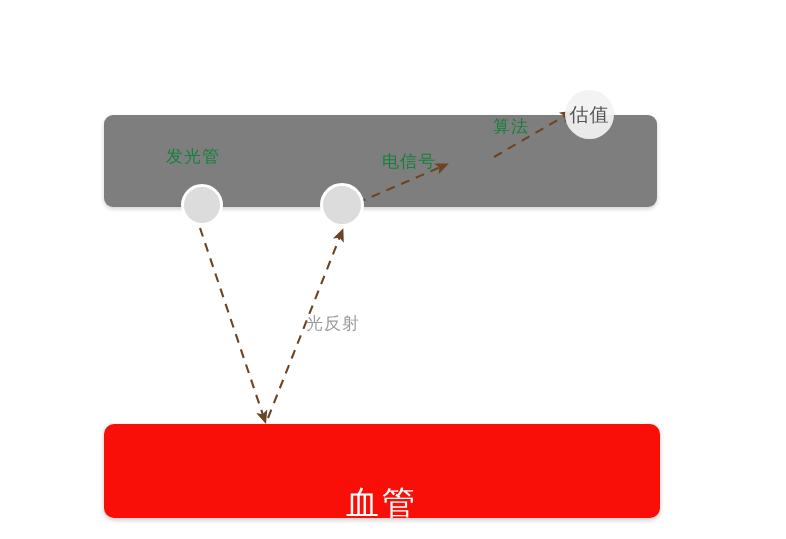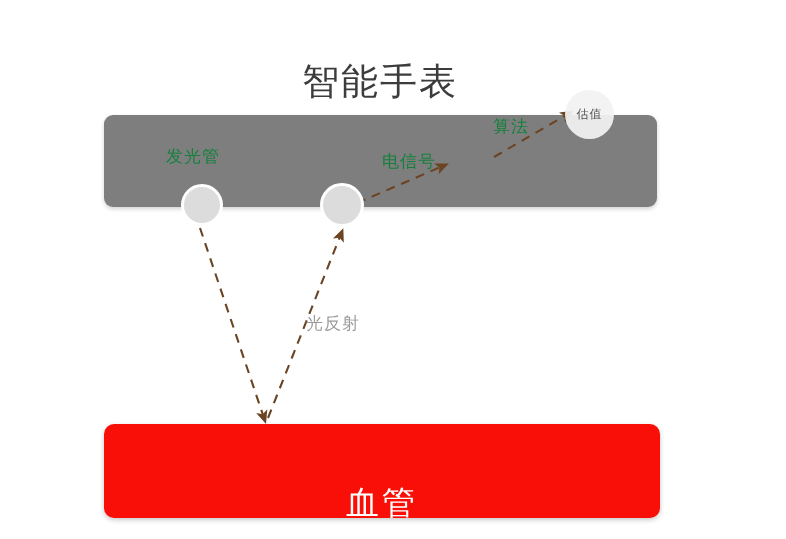--- a/index.html
+++ b/index.html
@@ -102,21 +102,21 @@
 
   
   .node-bubble {
     position: absolute;
     border-radius: 50%;
     background: rgba(242,242,242,0.93);
     display: flex;
     align-items: center;
     justify-content: center;
     color: #555555;
-    font-size: 12px;
+    font-size: 19px;
     letter-spacing: 1px;
     white-space: nowrap;
   }
   .node-chip     { left: 448px; top: 141px; width: 45px; height: 45px; }
   .node-estimate { left: 565px; top: 90px;  width: 49px; height: 49px; }
 
   
   .anno {
     position: absolute;
     color: #9b9b9b;
@@ -140,21 +140,20 @@
     width: 786px;
     height: 539px;
     pointer-events: none;
   }
 </style>
 </head>
 <body>
 
 <div id="stage">
 
-  <div class="title">智能手表</div>
 
   <div class="watch-band"></div>
 
   <div class="vessel-block">
     <div class="vessel-label">血管</div>
   </div>
 
   <svg id="arrows" viewBox="0 0 786 539" xmlns="http://www.w3.org/2000/svg">
     <defs>
       <marker id="ah" markerWidth="7" markerHeight="7" refX="3.4" refY="3.2" orient="auto" markerUnits="strokeWidth">

